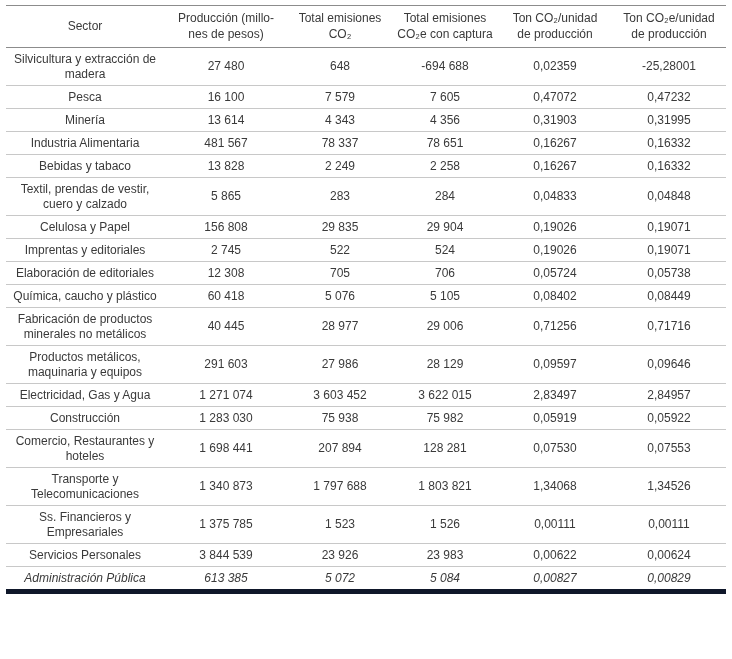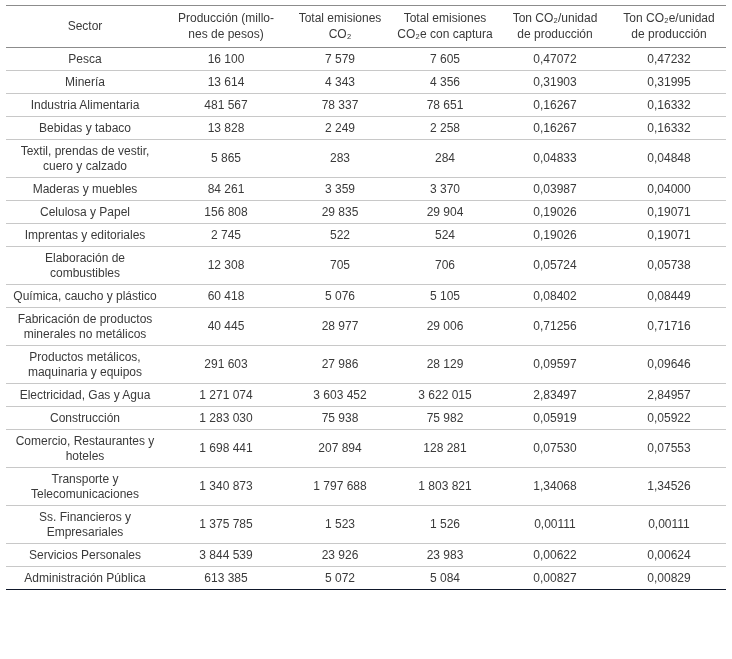--- a/index.html
+++ b/index.html
@@ -37,21 +37,22 @@
     color: #3a3a3a;
   }
   tbody td {
     text-align: center;
     vertical-align: middle;
     padding: 3.5px 4px;
     line-height: 1.25;
     border-bottom: 1px solid #c8c8c8;
   }
   tbody tr:last-child td {
-    border-bottom: 1px solid #0f172a;
+    border-bottom: 5px solid #0f172a;
+    font-style: italic;
   }
 </style>
 </head>
 <body>
 
 <div class="table-wrap">
   <table>
     <colgroup>
       <col class="c0">
         <col class="c1">
@@ -70,20 +71,28 @@
         <th>Total emisiones
 CO₂e con captura</th>
         <th>Ton CO₂/unidad
 de producción</th>
         <th>Ton CO₂e/unidad
 de producción</th>
       </tr>
     </thead>
     <tbody>
         <tr>
+          <td>Silvicultura y extracción de madera</td>
+          <td>27 480</td>
+          <td>648</td>
+          <td>-694 688</td>
+          <td>0,02359</td>
+          <td>-25,28001</td>
+        </tr>
+        <tr>
           <td>Pesca</td>
           <td>16 100</td>
           <td>7 579</td>
           <td>7 605</td>
           <td>0,47072</td>
           <td>0,47232</td>
         </tr>
         <tr>
           <td>Minería</td>
           <td>13 614</td>
@@ -110,45 +119,37 @@
         </tr>
         <tr>
           <td>Textil, prendas de vestir, cuero y calzado</td>
           <td>5 865</td>
           <td>283</td>
           <td>284</td>
           <td>0,04833</td>
           <td>0,04848</td>
         </tr>
         <tr>
-          <td>Maderas y muebles</td>
-          <td>84 261</td>
-          <td>3 359</td>
-          <td>3 370</td>
-          <td>0,03987</td>
-          <td>0,04000</td>
-        </tr>
-        <tr>
           <td>Celulosa y Papel</td>
           <td>156 808</td>
           <td>29 835</td>
           <td>29 904</td>
           <td>0,19026</td>
           <td>0,19071</td>
         </tr>
         <tr>
           <td>Imprentas y editoriales</td>
           <td>2 745</td>
           <td>522</td>
           <td>524</td>
           <td>0,19026</td>
           <td>0,19071</td>
         </tr>
         <tr>
-          <td>Elaboración de combustibles</td>
+          <td>Elaboración de editoriales</td>
           <td>12 308</td>
           <td>705</td>
           <td>706</td>
           <td>0,05724</td>
           <td>0,05738</td>
         </tr>
         <tr>
           <td>Química, caucho y plástico</td>
           <td>60 418</td>
           <td>5 076</td>

